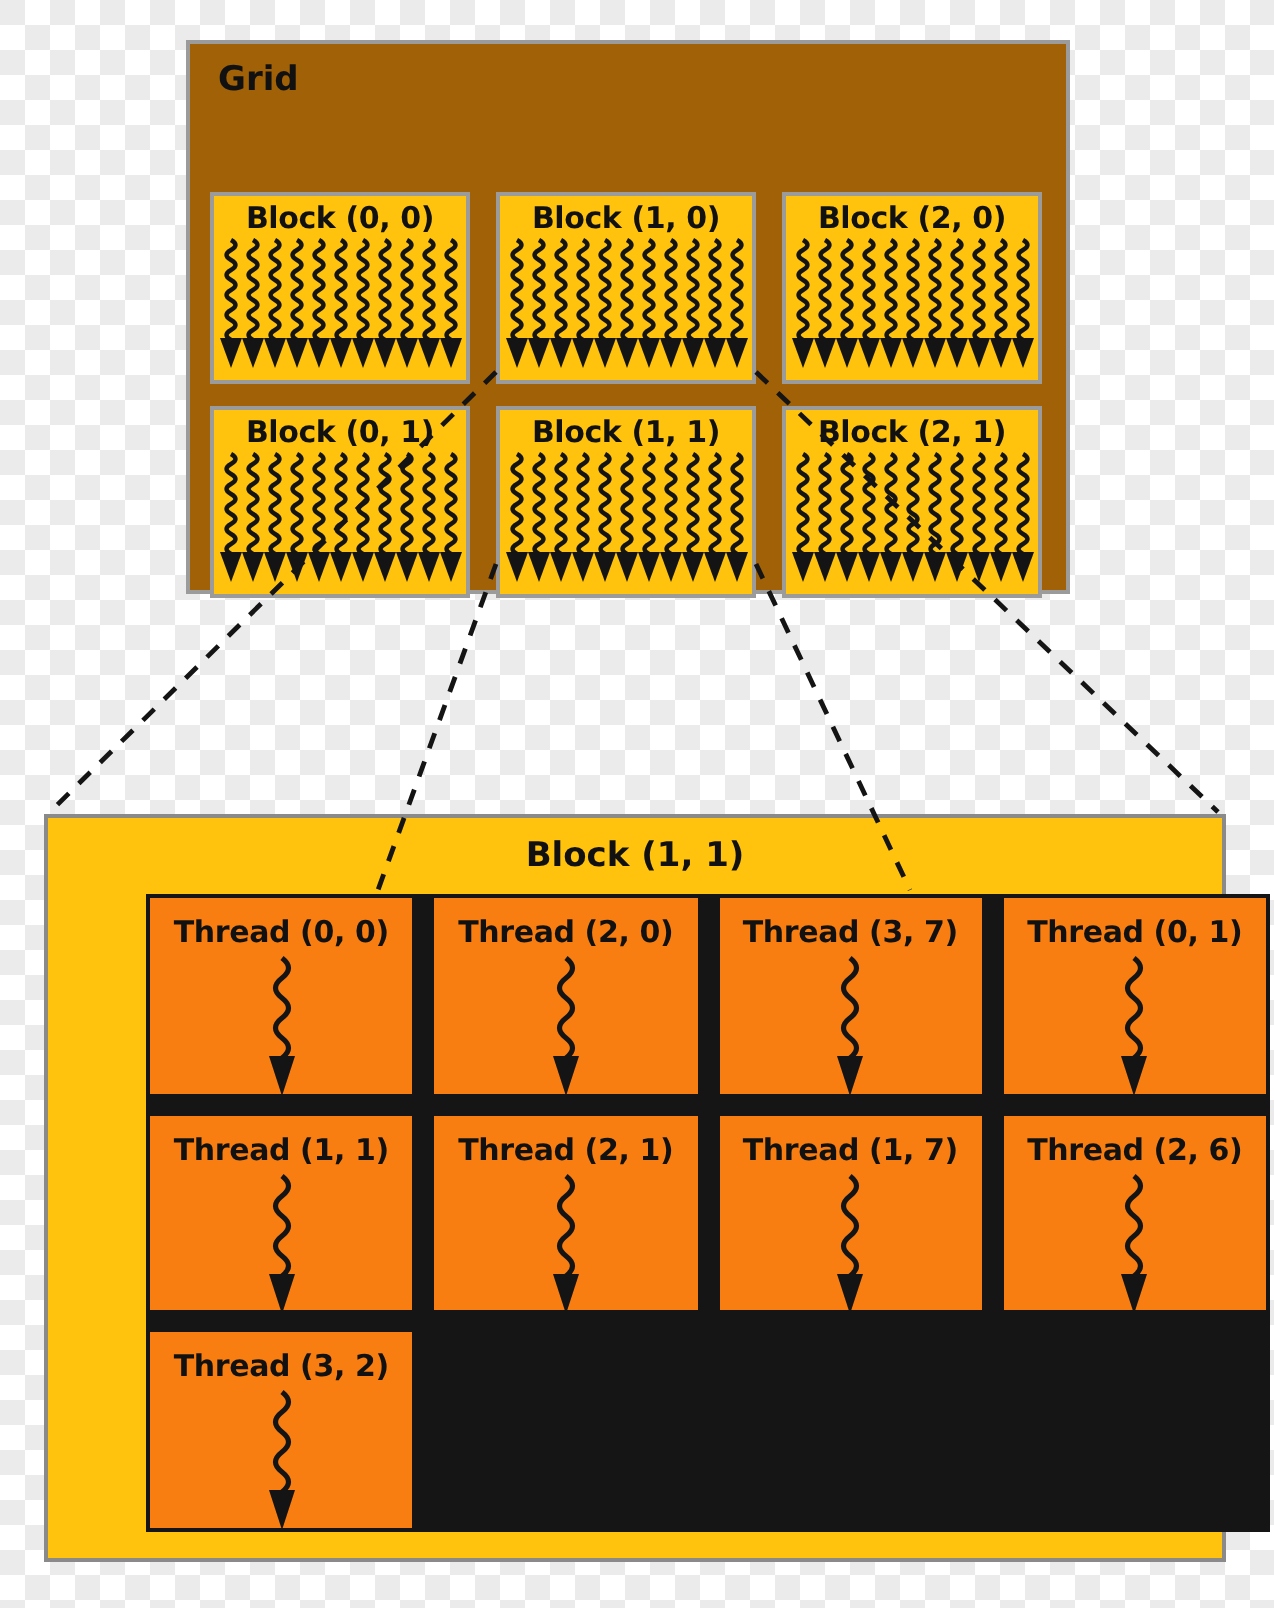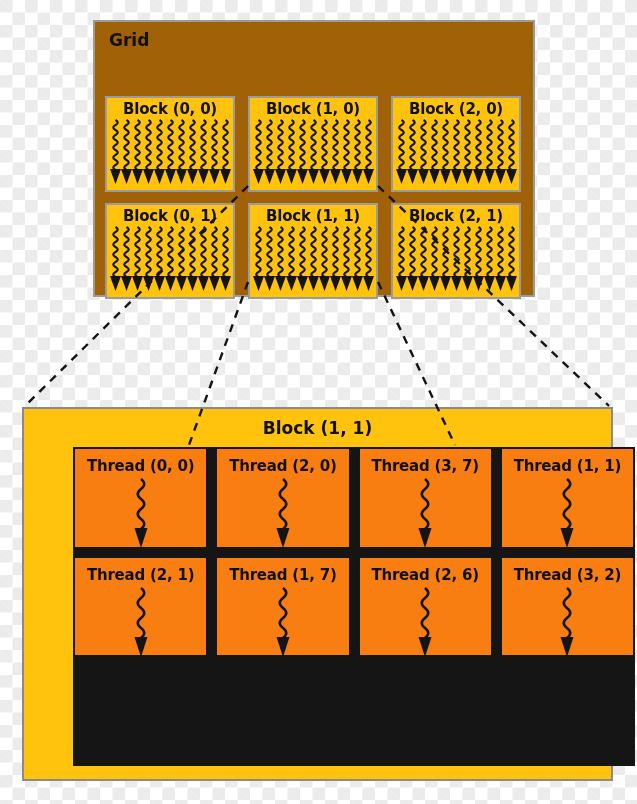--- a/index.html
+++ b/index.html
@@ -387,20 +387,29 @@
     <div class="thread-cell">
       <div class="thread-label">Thread (3, 7)</div>
         <div class="tarrow">
           <svg width="18" height="74" viewBox="0 0 18 74">
             <path d="M9 2 Q15.5 7 9 12 Q2.5 17 9 22 Q15.5 27 9 32 Q2.5 37 9 42 Q15.5 47 9 52" fill="none" stroke="#141414" stroke-width="2.6"></path>
             <polygon points="2.5,51 15.5,51 9,71" fill="#141414"></polygon>
           </svg>
         </div>
     </div>
     <div class="thread-cell">
+      <div class="thread-label">Thread (0, 1)</div>
+        <div class="tarrow">
+          <svg width="18" height="74" viewBox="0 0 18 74">
+            <path d="M9 2 Q15.5 7 9 12 Q2.5 17 9 22 Q15.5 27 9 32 Q2.5 37 9 42 Q15.5 47 9 52" fill="none" stroke="#141414" stroke-width="2.6"></path>
+            <polygon points="2.5,51 15.5,51 9,71" fill="#141414"></polygon>
+          </svg>
+        </div>
+    </div>
+    <div class="thread-cell">
       <div class="thread-label">Thread (1, 1)</div>
         <div class="tarrow">
           <svg width="18" height="74" viewBox="0 0 18 74">
             <path d="M9 2 Q15.5 7 9 12 Q2.5 17 9 22 Q15.5 27 9 32 Q2.5 37 9 42 Q15.5 47 9 52" fill="none" stroke="#141414" stroke-width="2.6"></path>
             <polygon points="2.5,51 15.5,51 9,71" fill="#141414"></polygon>
           </svg>
         </div>
     </div>
     <div class="thread-cell">
       <div class="thread-label">Thread (2, 1)</div>

